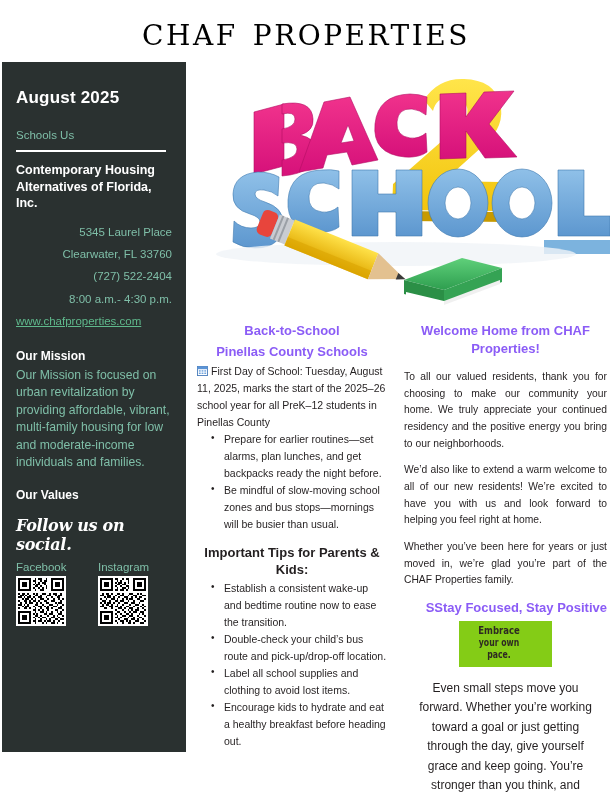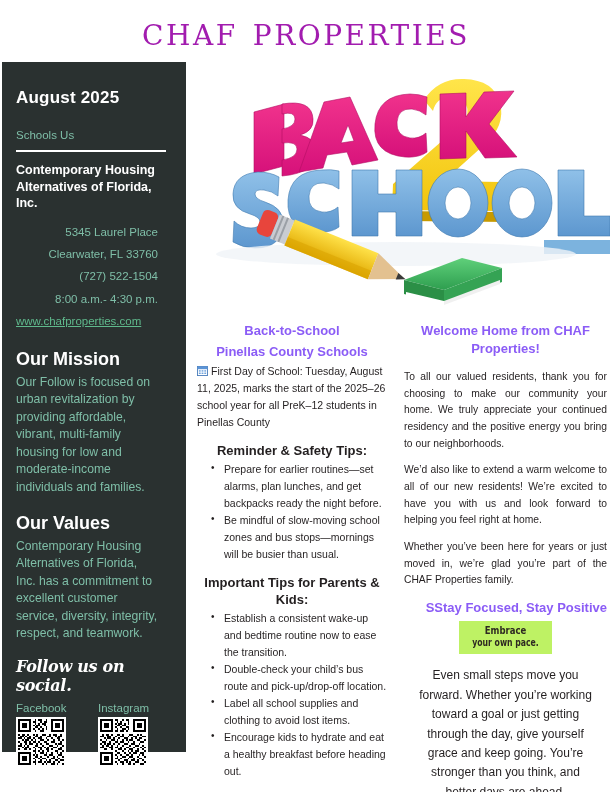--- a/index.html
+++ b/index.html
@@ -23,37 +23,37 @@
     top: 0;
     width: 612px;
     height: 62px;
     text-align: center;
   }
   .masthead-title {
     font-family: "DejaVu Serif", "Liberation Serif", serif;
     font-size: 40px;
     letter-spacing: 2.5px;
     font-weight: 400;
-    color: #a21caf;
+    color: #000000;
     line-height: 62px;
     font-variant: small-caps;
     text-transform: lowercase;
     white-space: nowrap;
   }
 
   
   .sidebar {
     position: absolute;
     left: 2px;
     top: 62px;
     width: 184px;
     height: 690px;
     background: #2a3130;
     box-sizing: border-box;
-    padding: 18px 28px 0 14px;
+    padding: 18px 14px 0 14px;
     overflow: visible;
   }
   .sb-month {
     color: #ffffff;
     font-weight: bold;
     font-size: 17px;
     letter-spacing: 0.2px;
     margin: 8px 0 0 0;
   }
   .sb-contact {
@@ -83,21 +83,21 @@
   .sb-link {
     color: #5fb98c;
     font-size: 11.5px;
     text-decoration: underline;
     display: block;
     line-height: 1.95;
   }
   .sb-head {
     color: #ffffff;
     font-weight: bold;
-    font-size: 18px;
+    font-size: 12px;
     margin-top: 16px;
     margin-bottom: 4px;
   }
   .sb-body {
     color: #7fbfa8;
     font-size: 12.2px;
     line-height: 1.44;
   }
   .sb-script {
     color: #ffffff;
@@ -206,23 +206,23 @@
   }
   .rc {
     font-size: 12px;
     line-height: 1.62;
     text-align: center;
     margin: 12px;
   }
   .embrace-box {
     width: 93px;
     margin: 4px auto 7px auto;
-    background: #bef264;
+    background: #84cc16;
     text-align: center;
-    padding: 4px 3px 5px 3px;
+    padding: 4px 16px 5px 3px;
     box-sizing: border-box;
   }
   .embrace-l1 {
     font-family: "DejaVu Sans Condensed", "Liberation Sans Narrow", "Liberation Sans", sans-serif;
     font-weight: bold;
     font-size: 11px;
     color: #2e2a22;
     line-height: 1.1;
     transform: scaleX(0.86);
   }
@@ -247,29 +247,28 @@
   <div class="sb-month">August 2025</div>
 
   <div class="sb-contact">Schools Us</div>
 
   <div class="sb-rule"></div>
 
   <div class="sb-org">Contemporary Housing Alternatives of Florida, Inc.</div>
 
   <div class="sb-line">5345 Laurel Place</div>
   <div class="sb-line">Clearwater, FL 33760</div>
-  <div class="sb-line">(727) 522-1504</div>
+  <div class="sb-line">(727) 522-2404</div>
   <div class="sb-line">8:00 a.m.- 4:30 p.m.</div>
   <a class="sb-link" href="#">www.chafproperties.com</a>
 
   <div class="sb-head">Our Mission</div>
-  <div class="sb-body">Our Follow is focused on urban revitalization by providing affordable, vibrant, multi-family housing for low and moderate-income individuals and families.</div>
+  <div class="sb-body">Our Mission is focused on urban revitalization by providing affordable, vibrant, multi-family housing for low and moderate-income individuals and families.</div>
 
   <div class="sb-head">Our Values</div>
-  <div class="sb-body">Contemporary Housing Alternatives of Florida, Inc. has a commitment to excellent customer service, diversity, integrity, respect, and teamwork.</div>
 
   <div class="sb-script">Follow us on social.</div>
 
   <div class="social-row">
     <div class="social-col">
       <div class="social-label">Facebook</div>
       <svg class="qr" viewBox="0 0 25 25" shape-rendering="crispEdges">
         <rect width="25" height="25" fill="#ffffff"></rect>
         <g fill="#000000">
           <path d="M0 0h7v7H0zM1 1v5h5V1z M2 2h3v3H2z"></path>
@@ -664,21 +663,20 @@
       <rect x="0.5" y="0.5" width="11" height="3" fill="#5b94d6"></rect>
       <rect x="2" y="4.6" width="2" height="1.6" fill="#6fa3dd"></rect>
       <rect x="5" y="4.6" width="2" height="1.6" fill="#6fa3dd"></rect>
       <rect x="8" y="4.6" width="2" height="1.6" fill="#6fa3dd"></rect>
       <rect x="2" y="7.2" width="2" height="1.6" fill="#6fa3dd"></rect>
       <rect x="5" y="7.2" width="2" height="1.6" fill="#6fa3dd"></rect>
       <rect x="8" y="7.2" width="2" height="1.6" fill="#6fa3dd"></rect>
     </svg><span>First Day of School: Tuesday, August 11, 2025, marks the start of the 2025–26 school year for all PreK–12 students in Pinellas County</span>
   </p>
 
-  <div class="tips-head">Reminder &amp; Safety Tips:</div>
   <ul class="tips">
     <li>Prepare for earlier routines—set alarms, plan lunches, and get backpacks ready the night before.</li>
     <li>Be mindful of slow-moving school zones and bus stops—mornings will be busier than usual.</li>
   </ul>
 
   <div class="tips-head">Important Tips for Parents &amp; Kids:</div>
   <ul class="tips">
     <li>Establish a consistent wake-up and bedtime routine now to ease the transition.</li>
     <li>Double-check your child’s bus route and pick-up/drop-off location.</li>
     <li>Label all school supplies and clothing to avoid lost items.</li>

